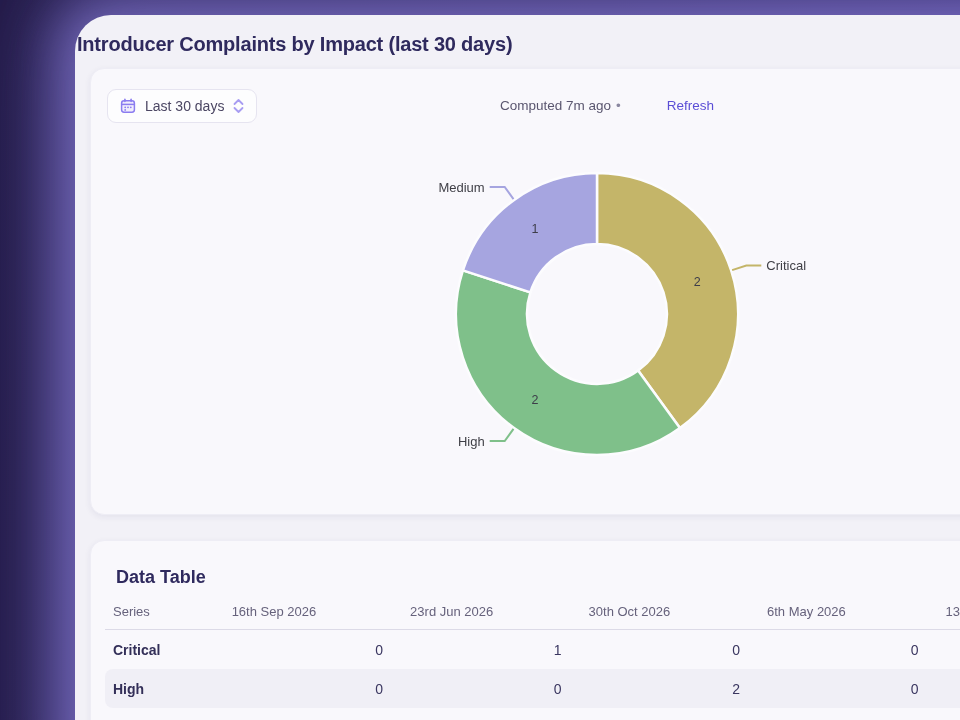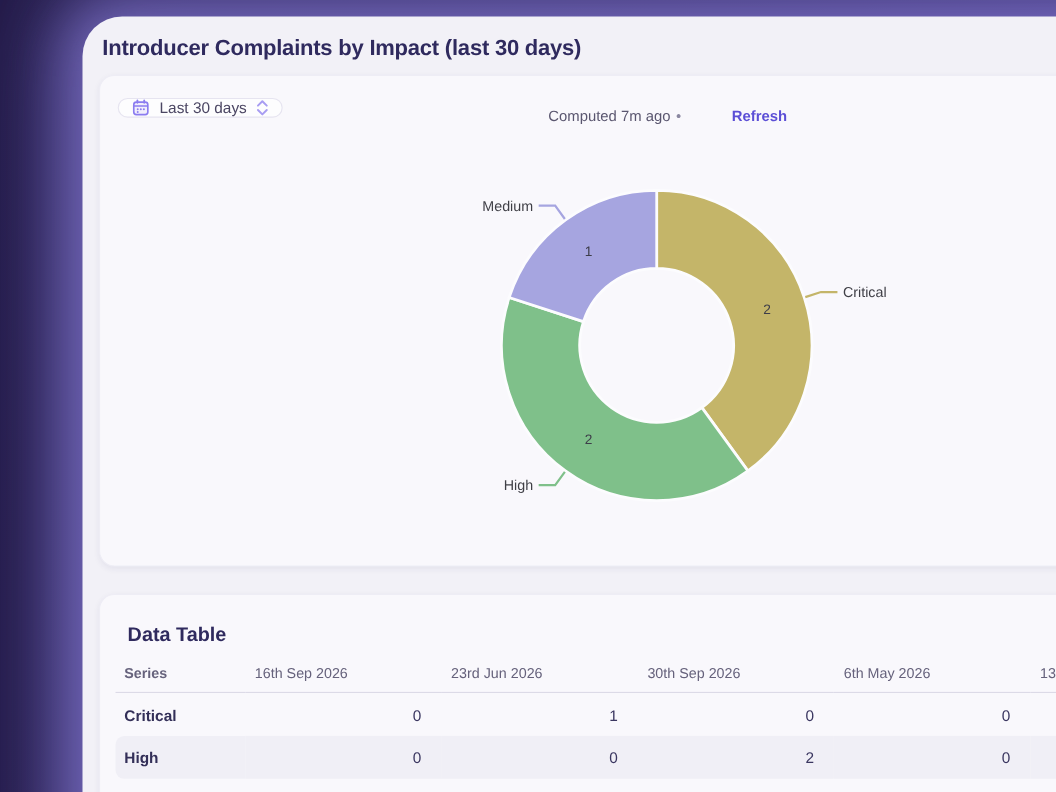--- a/index.html
+++ b/index.html
@@ -8,63 +8,63 @@
     background:linear-gradient(100deg,#241c49 0%,#2a2153 55%,#332965 100%);
     font-family:"Liberation Sans",sans-serif;
     -webkit-font-smoothing:antialiased;
   }
   .card{
     position:absolute;left:75px;top:15px;width:1050px;height:780px;
     background:#f2f1f7;border-radius:36px 0 0 0;
     box-shadow:-12px -10px 55px 8px rgba(158,146,243,.55),0 0 90px 18px rgba(124,112,220,.35);
   }
   .page-title{
-    position:absolute;left:18px;top:17px;margin:0;
+    position:absolute;left:2px;top:17px;margin:0;
     font-size:20px;line-height:24px;font-weight:700;color:#2f2a5e;letter-spacing:-.2px;text-align:right;
   }
   .panel{
     position:absolute;left:15px;width:1034px;
     background:#f9f8fc;border:1px solid #eeedf5;border-radius:14px;
     box-shadow:0 2px 6px rgba(44,38,95,.07);
     box-sizing:border-box;
   }
   .chart-panel{top:53px;height:447px;}
   .table-panel{top:525px;height:270px;}
   .toolbar{position:absolute;left:0;top:0;width:100%;height:70px;z-index:2;}
   .range-btn{
-    position:absolute;left:16px;top:20px;height:18px;
+    position:absolute;left:16px;top:20px;height:34px;
     display:flex;align-items:center;gap:9px;padding:0 12px;
     background:#fdfdfe;border:1.5px solid #e6e4f0;border-radius:9px;
     font-family:"Liberation Sans",sans-serif;font-size:14px;color:#4b4663;cursor:pointer;
   }
   .status{
     position:absolute;left:0;top:29px;width:100%;text-align:center;
     font-size:13.5px;color:#5a566f;
   }
   .status .dot{margin:0 5px;color:#8a87a0;}
-  .status .refresh{color:#5b4ed6;font-weight:700;text-decoration:none;cursor:pointer;margin-left:41px;}
+  .status .refresh{color:#5b4ed6;font-weight:400;text-decoration:none;cursor:pointer;margin-left:41px;}
   #donut-svg{position:absolute;left:0;top:0;z-index:1;}
   .seg-value{font-family:"Liberation Sans",sans-serif;font-size:12.5px;fill:#3d3d49;}
   .seg-label{font-family:"Liberation Sans",sans-serif;font-size:13px;fill:#3f3f46;}
   .table-heading{
     position:absolute;left:15px;top:16px;margin:10px;
     font-size:18px;font-weight:700;color:#2f2a5e;
   }
   .data-table{
     position:absolute;left:14px;top:52px;width:1010px;
     border-collapse:separate;border-spacing:0;table-layout:fixed;
     font-size:13.5px;
   }
   .data-table col.c-series{width:116px;}
   .data-table col.c-date{width:176px;}
   .data-table thead th{
     height:36px;font-weight:500;color:#66627c;font-size:13px;
     text-align:left;padding:0 0 0 9px;border-bottom:1px solid #dcdae7;
   }
-  .data-table thead th.series-col{padding-left:8px;font-weight:bold;}
+  .data-table thead th.series-col{padding-left:8px;}
   .data-table tbody th,.data-table tbody td{height:37px;border:none;}
   .data-table tbody th.row-label{
     text-align:left;font-weight:600;color:#332f58;padding-left:8px;font-size:14px;
   }
   .data-table tbody td{
     text-align:right;padding-right:18px;color:#3a3660;font-size:14px;
   }
   .data-table tr.striped th,.data-table tr.striped td{background:#f0eff6;}
   .data-table tr.striped th{border-radius:8px 0 0 8px;}
 </style>
@@ -126,21 +126,21 @@
           <col class="c-date">
           <col class="c-date">
           <col class="c-date">
           <col class="c-date">
         </colgroup>
       <thead>
           <tr id="table-head-row">
             <th class="series-col">Series</th>
             <th>16th Sep 2026</th>
             <th>23rd Jun 2026</th>
-            <th>30th Sep 2026</th>
+            <th>30th Oct 2026</th>
             <th>6th May 2026</th>
             <th>13th Apr 2026</th>
           </tr>
         </thead>
       <tbody id="table-body">
           <tr>
             <th class="row-label">Critical</th>
             <td>0</td>
             <td>1</td>
             <td>0</td>

